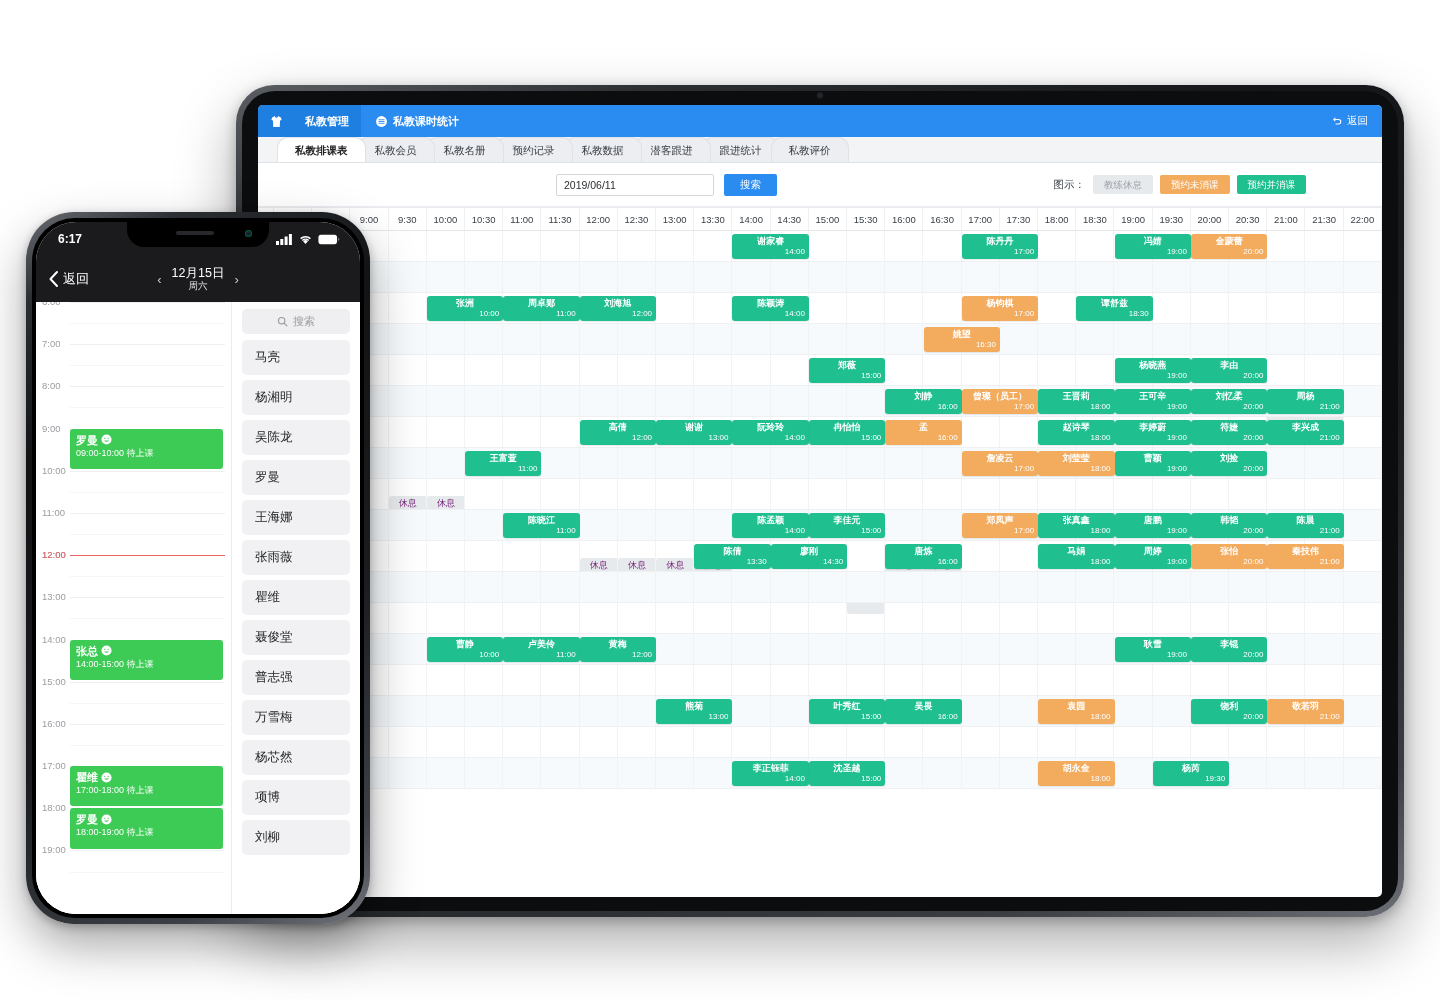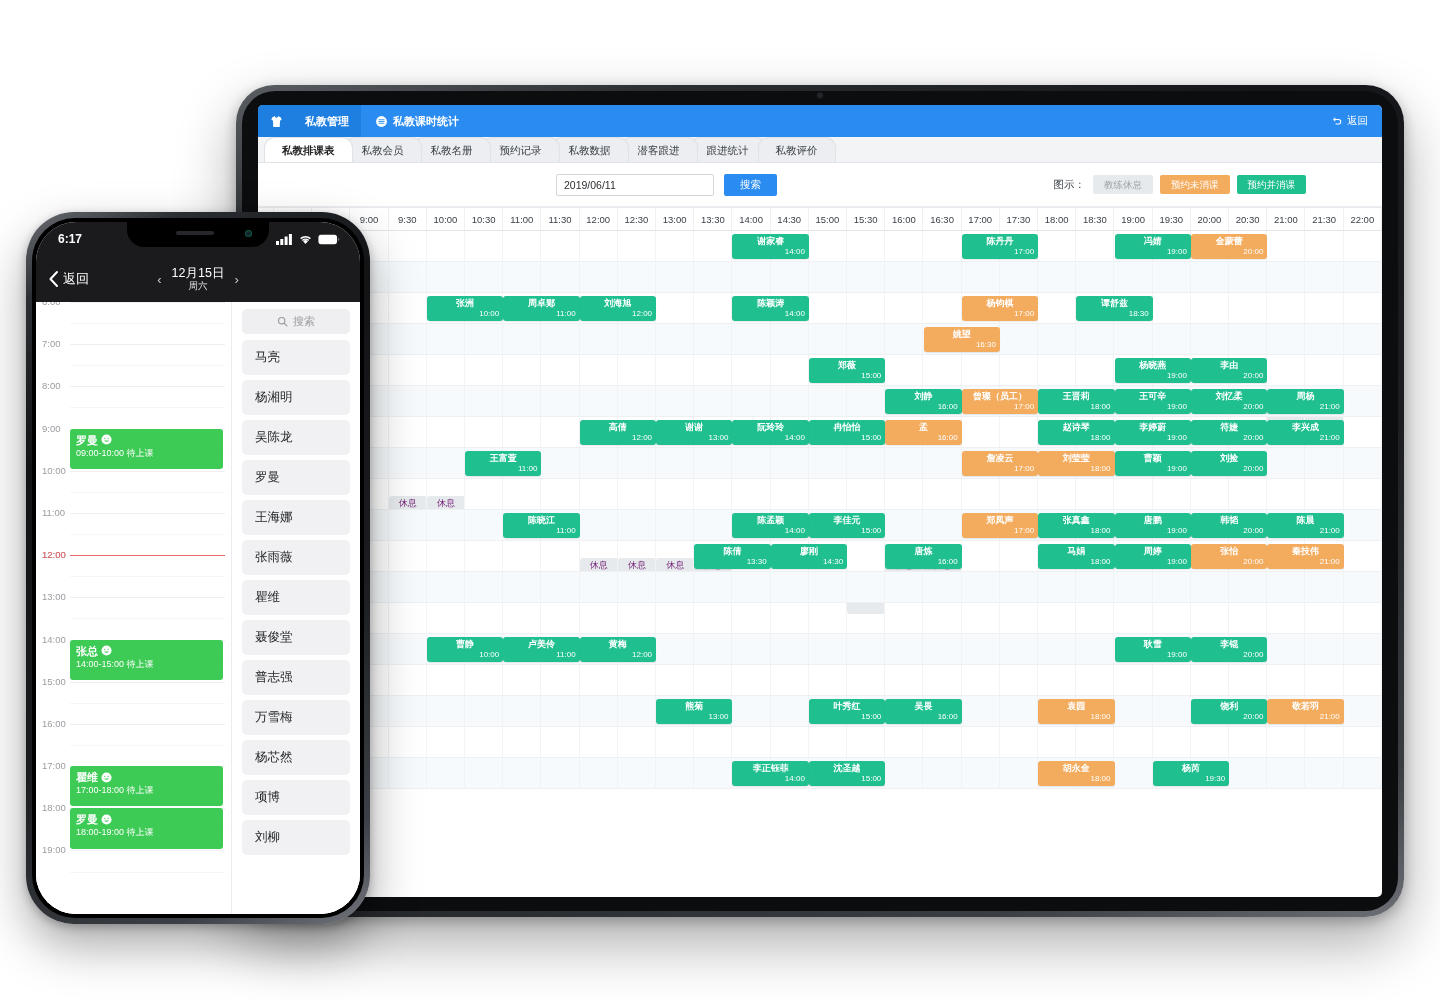--- a/index.html
+++ b/index.html
@@ -61,21 +61,21 @@
   .mini-ico { width: 13px; height: 13px; display:block; }
   .app-top-right {
     margin-left: auto; display: flex; align-items: center; gap: 4px;
     padding-right: 14px; color: #fff; font-size: 10.5px;
   }
 
   
   .tab-strip {
     height: 26px; background: #f3f4f6;
     border-bottom: 1px solid #dfe2e6;
-    display: flex; align-items: flex-end; padding-left: 6px;
+    display: flex; align-items: flex-end; padding-left: 19px;
     position: relative;
   }
   .tab {
     position: relative; height: 25px; line-height: 25px;
     padding: 0 17px; font-size: 10.5px; color: #3b4148;
     background: #eceef1;
     border: 1px solid #dfe2e6; border-bottom: none;
     border-radius: 11px 11px 0 0;
     margin-right: -9px;
     white-space: nowrap;

